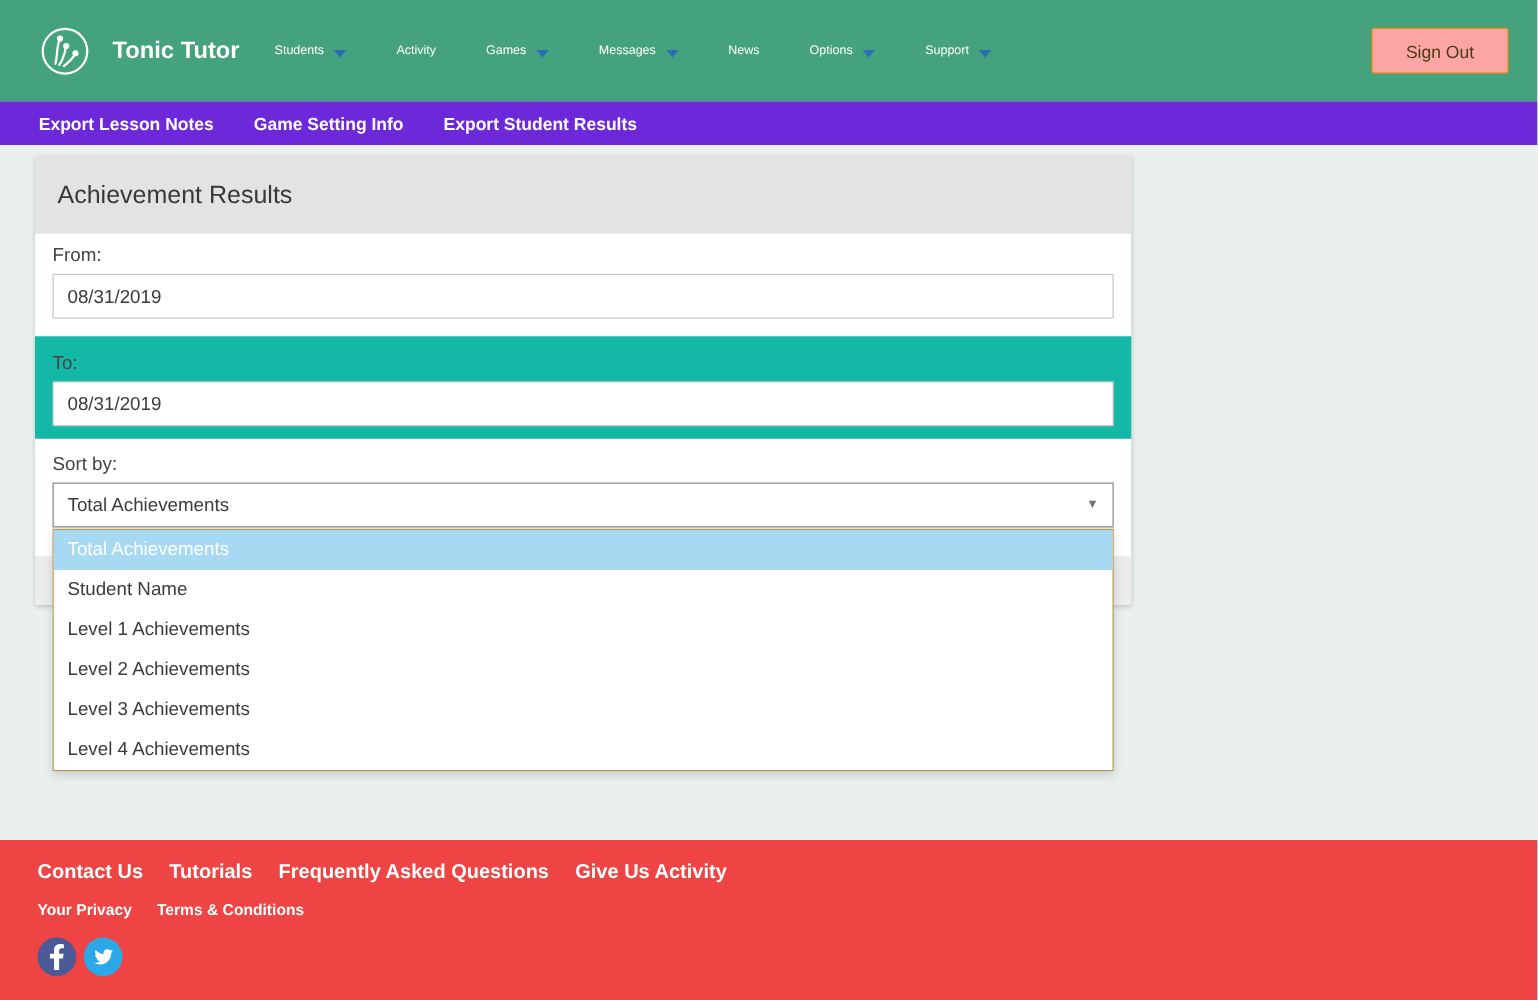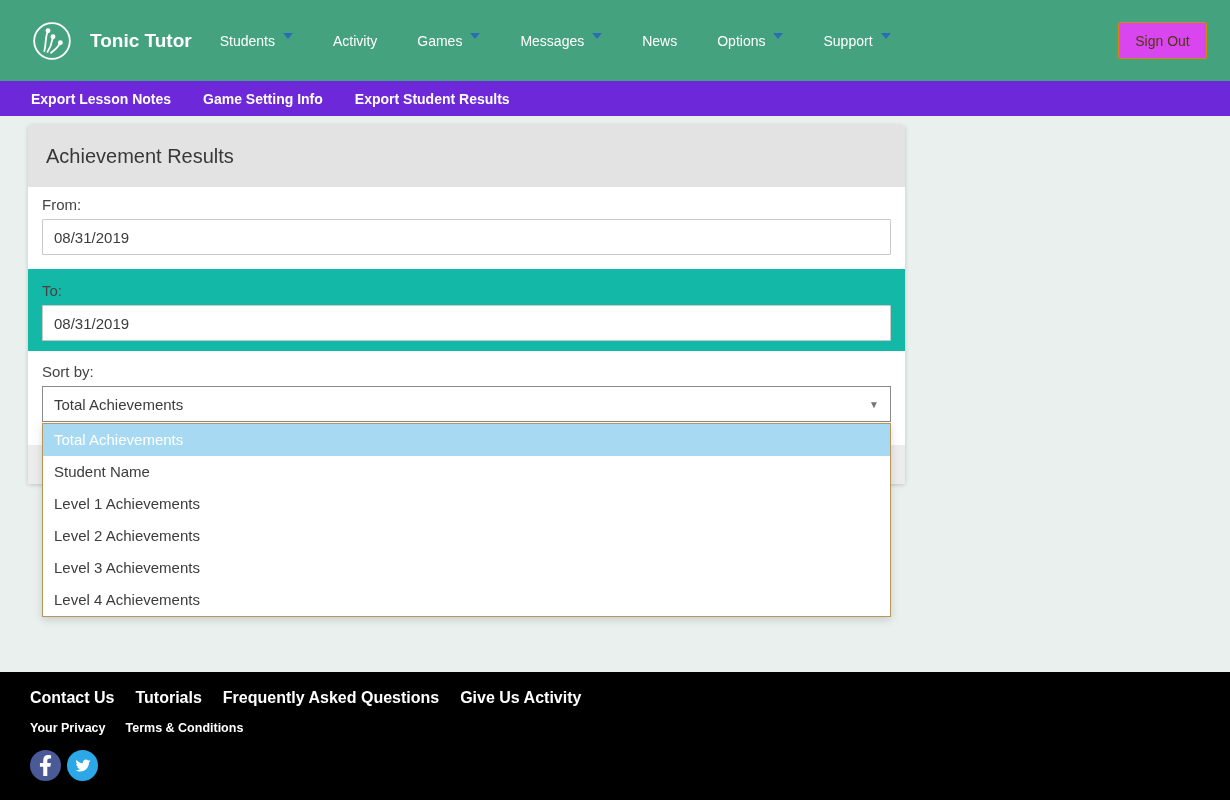--- a/index.html
+++ b/index.html
@@ -17,34 +17,34 @@
     display:flex; align-items:center;
     padding:0 23px 0 32px; position:relative;
   }
   .brand { display:flex; align-items:center; cursor:pointer; }
   .logo { width:40px; height:40px; display:block; }
   .brand-name {
     color:#fff; font-size:19px; font-weight:bold; margin-left:18px;
   }
   .main-nav { display:flex; align-items:center; margin-left:28px; }
   .nav-item {
-    color:#fff; font-size:14px; font-weight:500;
-    display:flex; align-items:flex-start; cursor:pointer;
+    color:#fff; font-size:10px; font-weight:500;
+    display:flex; align-items:flex-end; cursor:pointer;
     padding:10px 0; margin-right:40px; text-decoration:none;
   }
   .caret {
     width:0; height:0; margin-left:8px; display:inline-block;
     border-left:5px solid transparent; border-right:5px solid transparent;
     border-top:6px solid #2c6cb5;
   }
   .signout-btn {
     margin-left:auto;
-    background:#d946ef; border:1px solid #d08c00; border-radius:2px;
+    background:#fca5a5; border:1px solid #d08c00; border-radius:2px;
     color:#4a3b10; font-size:14px; font-family:inherit;
-    width:89px; height:37px; cursor:pointer;
+    width:110px; height:37px; cursor:pointer;
   }
 
   
   .subnav {
     height:35px; background:#6d28d9;
     display:flex; align-items:center; padding-left:31px;
   }
   .subnav-item {
     color:#fff; font-size:14px; font-weight:600;
     margin-right:32px; cursor:pointer; text-decoration:none;
@@ -86,21 +86,21 @@
   }
   .dropdown-option {
     height:32px; line-height:32px; padding-left:11px;
     font-size:15px; color:#3c3c3c; cursor:pointer;
   }
   .dropdown-option.selected { background:#a7daf2; color:#fff; }
   .panel-bottom { background:#ececec; height:39px; border-radius:0 0 2px 2px; }
 
   
   .footer {
-    height:128px; background:#000000; padding:17px 0 0 30px;
+    height:128px; background:#ef4444; padding:17px 0 0 30px;
   }
   .footer-links { display:flex; }
   .footer-link {
     color:#fff; font-size:16px; font-weight:600; margin-right:21px;
     cursor:pointer; text-decoration:none;
   }
   .legal-links { display:flex; margin-top:14px; }
   .legal-link {
     color:#fff; font-size:12.5px; font-weight:bold; margin-right:20px;
     cursor:pointer; text-decoration:none;

